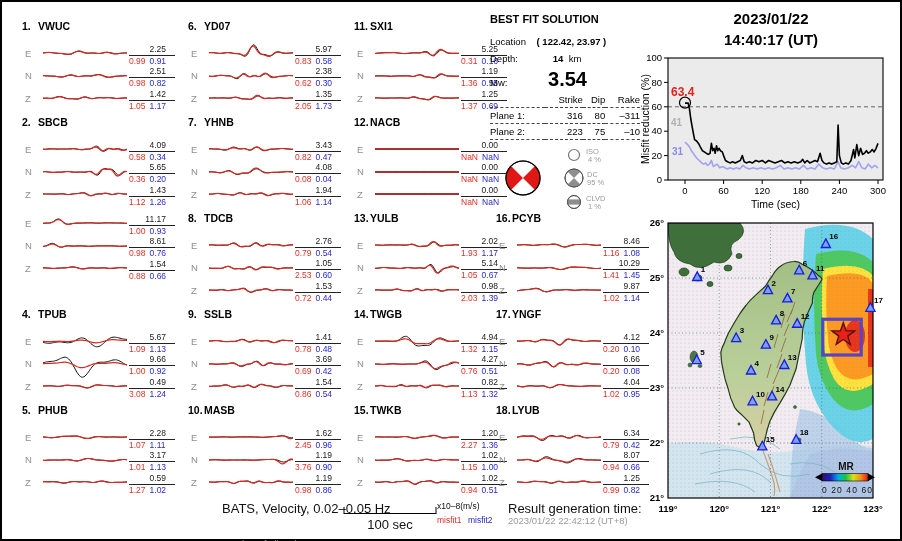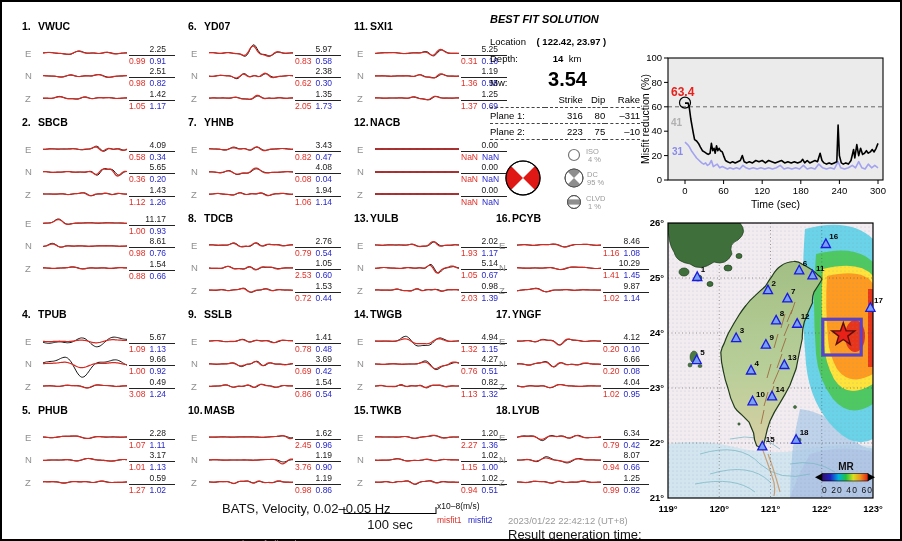--- a/index.html
+++ b/index.html
@@ -12,21 +12,21 @@
   .st-h .num{display:inline-block;min-width:16px;}
   .tr-row{display:flex;align-items:center;height:22.5px;}
   .tr-lbl{width:14px;padding-left:13px;font-size:9.5px;color:#8f8f8f;}
   .tr-svg{overflow:visible;display:block;margin-left:4px;}
   .nums{width:46px;margin-left:2px;font-size:8.5px;line-height:9px;transform:translateY(2px);}
   .amp{display:block;text-align:right;padding-right:9px;color:#1a1a1a;border-bottom:1px solid #222;padding-bottom:1px;}
   .mis{display:block;text-align:left;white-space:nowrap;padding-top:1px;}
   .m1{color:#e03028;}
   .m2{color:#2828cc;margin-left:4px;}
   
-  .bf-h{left:490px;top:13px;font-size:11px;font-weight:bold;font-style:italic;}
+  .bf-h{left:490px;top:13px;font-size:11px;font-weight:bold;}
   .bf-row{left:490px;font-size:9.5px;white-space:nowrap;}
   .bf-val{font-weight:bold;}
   .mw-big{font-weight:bold;font-size:20px;}
   .bf-table{left:490px;top:92px;width:150px;font-size:9.5px;border-collapse:collapse;position:absolute;}
   .bf-table td,.bf-table th{padding:2px 0 2px 0;font-weight:normal;text-align:right;}
   .bf-table .lab{text-align:left;}
   .bf-table thead tr{border-bottom:1px dashed #444;}
   .bf-table tbody tr{border-bottom:1px dashed #444;}
   
   .main-title{left:644px;top:8px;width:254px;text-align:center;font-size:15px;font-weight:bold;line-height:21px;white-space:nowrap;}
@@ -757,20 +757,24 @@
     <g fill="#9a9a9a" font-size="7.5">
       <text x="98" y="14">ISO</text>
       <text x="100" y="22">4 %</text>
       <text x="99" y="37">DC</text>
       <text x="99" y="45">95 %</text>
       <text x="98" y="61">CLVD</text>
       <text x="100" y="69">1 %</text>
     </g>
   </svg>
 
+  <div class="abs main-title">
+    <div>2023/01/22</div>
+    <div>14:40:17  (UT)</div>
+  </div>
 
   <svg id="misfit-svg" class="abs" style="left:640px;top:0;" width="262" height="214">
       <rect x="28" y="58" width="215" height="122" fill="#ebebeb"></rect>
       <line x1="28" y1="106.8" x2="243" y2="106.8" stroke="#444" stroke-width="0.8" stroke-dasharray="4,3"></line>
       <path d="M45.0,142.2L47.6,144.6L49.5,147.1L51.4,150.7L54.0,154.4L56.6,158.0L59.2,160.5L61.7,162.9L63.7,164.1L65.6,162.9L67.5,165.4L69.4,164.1L71.4,160.5L73.3,166.6L75.2,165.4L77.2,164.1L79.7,167.8L82.3,166.6L84.9,167.8L87.5,169.0L90.0,167.8L93.3,169.0L96.5,167.8L99.7,169.0L102.9,165.4L106.1,167.8L109.3,169.0L113.2,167.8L117.1,169.0L120.9,167.8L124.8,169.0L128.6,167.8L132.5,169.0L136.4,167.8L140.2,165.4L144.1,169.0L147.9,167.8L151.8,169.0L155.7,167.8L159.5,169.0L163.4,165.4L167.2,169.0L171.1,167.8L175.0,169.0L178.8,164.1L182.7,167.8L186.5,169.0L190.4,167.8L194.3,169.0L198.1,161.7L200.7,167.8L204.5,169.0L208.4,167.8L212.3,165.4L215.5,167.8L218.7,161.7L221.9,167.8L225.1,169.0L228.3,164.1L231.6,167.8L234.8,165.4L238.0,167.8" fill="none" stroke="#a2a2f0" stroke-width="1.6" stroke-linejoin="round"></path>
       <path d="M45.0,103.1L48.2,103.1L49.5,109.2L50.8,119.0L52.1,126.3L53.4,133.6L54.6,139.7L56.6,141.0L58.5,143.4L60.4,147.1L62.4,150.7L64.3,151.9L66.2,153.2L68.2,154.4L70.1,153.2L71.4,143.4L72.7,150.7L74.0,148.3L75.2,153.2L76.5,145.8L77.8,150.7L79.1,148.3L80.4,150.7L82.3,151.9L83.6,155.6L85.5,160.5L87.5,161.7L90.0,162.9L92.6,161.7L95.2,162.9L97.8,161.7L100.3,160.5L102.3,155.6L104.2,161.7L106.8,162.9L109.3,161.7L112.5,162.9L115.8,160.5L119.0,161.7L122.2,160.5L125.4,162.9L128.6,160.5L131.8,161.7L135.1,162.9L138.3,161.7L141.5,160.5L144.7,162.9L147.9,161.7L151.2,162.9L154.4,161.7L157.6,162.9L160.8,161.7L162.7,159.3L164.7,162.9L167.2,160.5L169.8,162.9L172.4,161.7L175.0,160.5L177.5,161.7L180.1,153.2L182.0,160.5L184.0,162.9L186.5,164.1L189.1,162.9L191.7,164.1L194.3,162.9L196.8,161.7L198.1,125.1L199.4,155.6L201.3,162.9L203.3,164.1L205.8,162.9L208.4,164.1L211.0,160.5L213.6,149.5L214.8,158.0L216.8,144.6L218.7,155.6L220.6,148.3L222.6,154.4L224.5,153.2L226.4,150.7L228.3,153.2L230.3,151.9L232.2,149.5L234.1,151.9L236.1,148.3L238.0,143.4" fill="none" stroke="#000000" stroke-width="1.6" stroke-linejoin="round"></path>
       <circle cx="45" cy="102.652" r="5.5" fill="none" stroke="#000" stroke-width="1.2"></circle>
       <rect x="28" y="58" width="215" height="122" fill="none" stroke="#000" stroke-width="1.1"></rect>
       <line x1="24" y1="180" x2="28" y2="180" stroke="#000" stroke-width="1"></line>
       <text x="22" y="183.2" font-size="9.5" text-anchor="end" fill="#000">0</text>
@@ -960,16 +964,16 @@
   <div class="abs f-gray" style="left:222px;top:538px;">Number of alive data: 51</div>
   <svg class="abs" style="left:342px;top:504px;" width="96" height="12">
     <path d="M2,3 L2,10 M2,9.5 L94,9.5 M94,3 L94,10" stroke="#000" stroke-width="1" fill="none"></path>
   </svg>
   <div class="abs f-black" style="left:342px;top:517px;width:96px;text-align:center;">100 sec</div>
   <div class="abs f-small" style="left:437px;top:501px;">x10–8(m/s)</div>
   <div class="abs f-small" style="left:437px;top:515px;">
     <span style="color:#e03028;">misfit1</span>
     <span style="color:#2828cc;margin-left:4px;">misfit2</span>
   </div>
-  <div class="abs f-black" style="left:508px;top:501px;margin-top:26px;">Result generation time:</div>
+  <div class="abs f-black" style="left:508px;top:501px;">Result generation time:</div>
   <div class="abs f-gray" style="left:508px;top:515px;">2023/01/22 22:42:12 (UT+8)</div>
 
 </div>
 
 </body></html>

